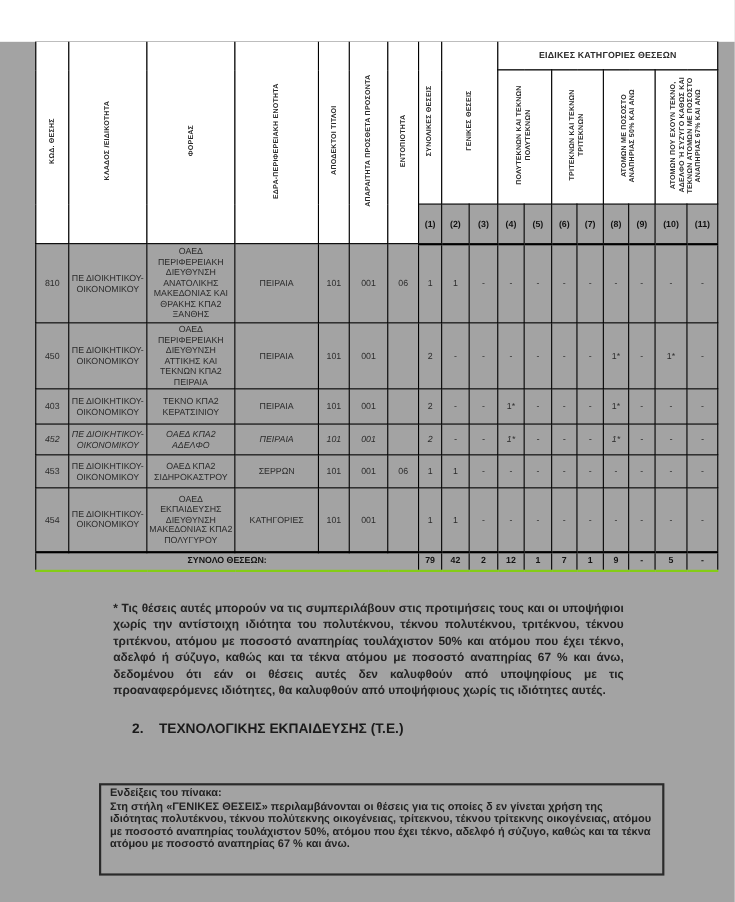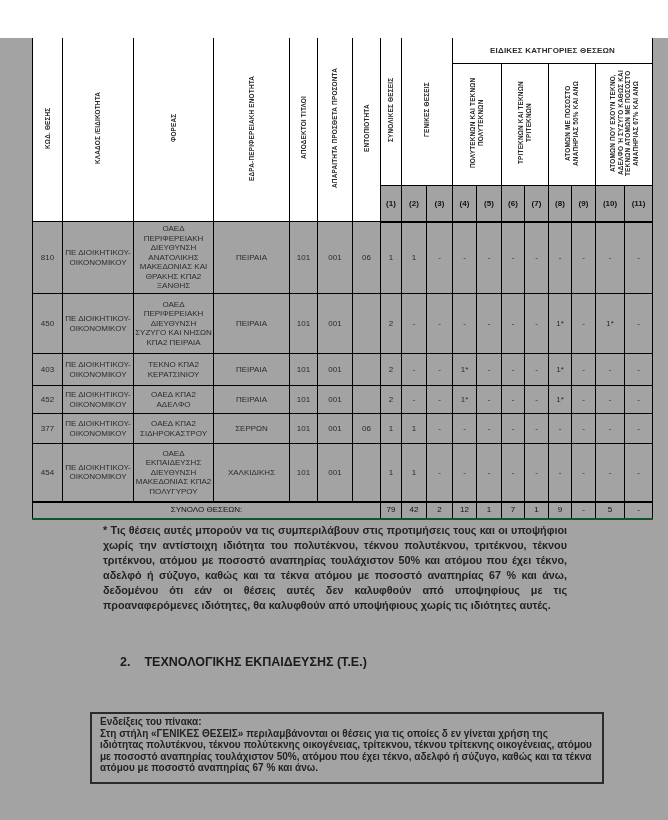--- a/index.html
+++ b/index.html
@@ -36,42 +36,42 @@
     font-size:6.4px;line-height:7.6px;letter-spacing:.2px;
     text-align:center;
   }
   .rot.tall span{height:176px;white-space:nowrap;}
   .rot.mid  span{height:142px;white-space:nowrap;}
   .rot.sub  span{height:114px;}
   tr.num-row td{font-weight:bold;color:#111;border-bottom:2px solid #000;}
   tbody tr:nth-child(1){height:72px;}
   tbody tr:nth-child(2){height:60px;}
   tbody tr:nth-child(3){height:32px;}
-  tbody tr:nth-child(4){height:28px;}
+  tbody tr:nth-child(4){height:28px;font-style:italic;}
   tbody tr:nth-child(5){height:30px;}
   tbody tr:nth-child(6){height:58px;}
   tbody tr.total-row{height:17px;}
-  tbody tr.total-row td{font-weight:normal;color:#111;border-top:2px solid #000;border-bottom:2px solid #14532d;}
+  tbody tr.total-row td{font-weight:bold;color:#111;border-top:2px solid #000;border-bottom:2px solid #84cc16;}
   td.total-label{font-size:8.5px;}
 
   
   .note-star{
-    position:absolute;left:103px;top:474px;width:464px;
+    position:absolute;left:103px;top:497px;width:464px;
     font-size:10.8px;line-height:15.1px;font-weight:bold;
     text-align:justify;color:#222;
   }
   .section-heading{
     position:absolute;left:120px;top:617px;
     font-size:12.5px;font-weight:bold;color:#1a1a1a;
     display:flex;gap:14px;
   }
   .legend-box{
     position:absolute;left:90px;top:674px;width:494px;
     border:2px solid #2a2a2a;
-    padding:2px 8px 8px 8px;
+    padding:2px 8px 20px 8px;
     font-size:10px;line-height:11.6px;font-weight:bold;color:#222;
   }
   .legend-box p{margin:0;}
 </style>
 </head>
 <body>
 
 <div class="page">
 
   <table class="positions">
@@ -145,21 +145,21 @@
           <td>-</td>
           <td>-</td>
           <td>-</td>
           <td>-</td>
           <td>-</td>
           <td>-</td>
         </tr>
         <tr>
           <td>450</td>
           <td>ΠΕ ΔΙΟΙΚΗΤΙΚΟΥ-ΟΙΚΟΝΟΜΙΚΟΥ</td>
-          <td class="foreas">ΟΑΕΔ ΠΕΡΙΦΕΡΕΙΑΚΗ ΔΙΕΥΘΥΝΣΗ ΣΥΖΥΓΟ ΚΑΙ ΝΗΣΩΝ ΚΠΑ2 ΠΕΙΡΑΙΑ</td>
+          <td class="foreas">ΟΑΕΔ ΠΕΡΙΦΕΡΕΙΑΚΗ ΔΙΕΥΘΥΝΣΗ ΑΤΤΙΚΗΣ ΚΑΙ ΤΕΚΝΩΝ ΚΠΑ2 ΠΕΙΡΑΙΑ</td>
           <td>ΠΕΙΡΑΙΑ</td>
           <td>101</td>
           <td>001</td>
           <td></td>
           <td>2</td>
           <td>-</td>
           <td>-</td>
           <td>-</td>
           <td>-</td>
           <td>-</td>
@@ -203,21 +203,21 @@
           <td>1*</td>
           <td>-</td>
           <td>-</td>
           <td>-</td>
           <td>1*</td>
           <td>-</td>
           <td>-</td>
           <td>-</td>
         </tr>
         <tr>
-          <td>377</td>
+          <td>453</td>
           <td>ΠΕ ΔΙΟΙΚΗΤΙΚΟΥ-ΟΙΚΟΝΟΜΙΚΟΥ</td>
           <td class="foreas">ΟΑΕΔ ΚΠΑ2 ΣΙΔΗΡΟΚΑΣΤΡΟΥ</td>
           <td>ΣΕΡΡΩΝ</td>
           <td>101</td>
           <td>001</td>
           <td>06</td>
           <td>1</td>
           <td>1</td>
           <td>-</td>
           <td>-</td>
@@ -226,21 +226,21 @@
           <td>-</td>
           <td>-</td>
           <td>-</td>
           <td>-</td>
           <td>-</td>
         </tr>
         <tr>
           <td>454</td>
           <td>ΠΕ ΔΙΟΙΚΗΤΙΚΟΥ-ΟΙΚΟΝΟΜΙΚΟΥ</td>
           <td class="foreas">ΟΑΕΔ ΕΚΠΑΙΔΕΥΣΗΣ ΔΙΕΥΘΥΝΣΗ ΜΑΚΕΔΟΝΙΑΣ ΚΠΑ2 ΠΟΛΥΓΥΡΟΥ</td>
-          <td>ΧΑΛΚΙΔΙΚΗΣ</td>
+          <td>ΚΑΤΗΓΟΡΙΕΣ</td>
           <td>101</td>
           <td>001</td>
           <td></td>
           <td>1</td>
           <td>1</td>
           <td>-</td>
           <td>-</td>
           <td>-</td>
           <td>-</td>
           <td>-</td>

